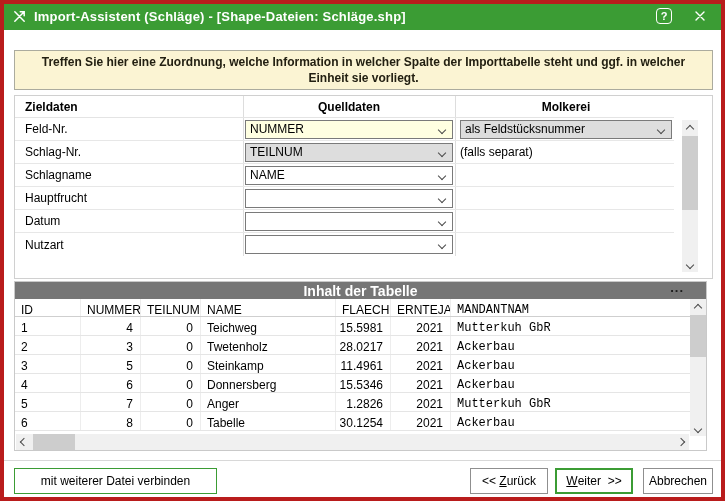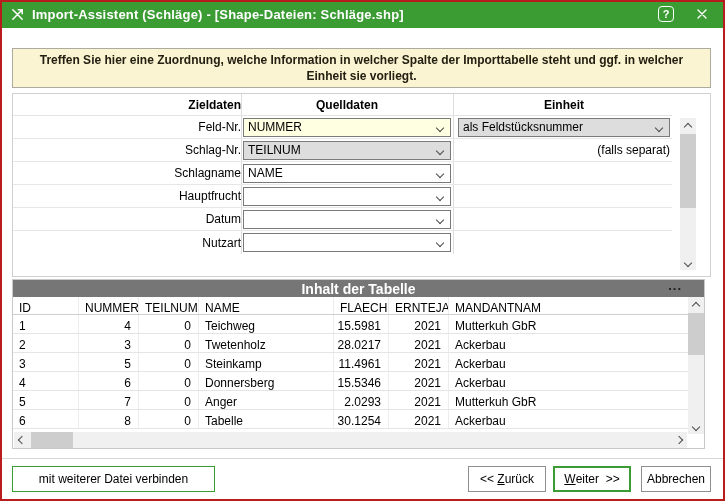--- a/index.html
+++ b/index.html
@@ -1,19 +1,19 @@
 <!DOCTYPE html>
 <html><head>
 <meta charset="utf-8">
 <style>
   * { margin:0; padding:0; box-sizing:border-box; }
   html,body { background:#888; font-family:"Liberation Sans", sans-serif; }
   .window{
     position:relative; width:725px; height:501px; background:#7f1d1d;
-    border:2px solid #b91c1c; overflow:hidden;
+    border:4px solid #b91c1c; overflow:hidden;
   }
   
   .titlebar{
     position:absolute; top:-2px; left:-2px; right:-2px; height:28px;
     background:#3B9C34; display:flex; align-items:center; padding:0 10px;
   }
   .app-icon{ display:flex; margin-right:7px; }
   .title{ color:#fff; font-weight:bold; font-size:13px; letter-spacing:.2px; }
   .tb-right{ margin-left:auto; display:flex; align-items:center; gap:21px; padding-right:6px; }
   .help-btn{ width:16px; height:16px; border:1px solid #fff; border-radius:4px;
@@ -28,21 +28,21 @@
     display:flex; align-items:center; justify-content:center; padding:0 14px; line-height:1.35;
   }
   
   .form-box{
     position:absolute; left:10px; top:65px; width:699px; height:184px;
     border:1px solid #D0D0D0; background:#fff;
   }
   .fhead,.frow{ display:flex; width:659px; }
   .fhead{ height:22px; align-items:center; border-bottom:1px solid #E4E4E4; }
   .frow{ height:23px; align-items:center; border-bottom:1px solid #E7E7E7; }
-  .fc{ height:100%; display:flex; align-items:center;justify-content:flex-end; }
+  .fc{ height:100%; display:flex; align-items:center; }
   .c1{ width:229px; padding-left:10px; border-right:1px solid #DDDDDD; }
   .c2{ width:212px; padding:0 2px 0 1px; border-right:1px solid #DDDDDD; }
   .c3{ width:218px; padding:0 2px 0 4px; }
   .fh{ font-size:12px; font-weight:bold; color:#000; }
   .center{ justify-content:center; }
   .lbl,.unit-text{ font-size:12px; color:#000; white-space:nowrap; }
   .sel{
     position:relative; height:19px; width:100%; background:#fff;
     border:1px solid #7A7A7A; display:flex; align-items:center;
     padding:0 20px 0 4px; font-size:12px; color:#000; cursor:default; overflow:hidden;
@@ -72,21 +72,21 @@
   }
   .tbar{ position:relative; height:17px; background:#767676; display:flex; align-items:center; justify-content:center; }
   .tbar-title{ color:#fff; font-size:14px; font-weight:bold; }
   .tbar-more{ position:absolute; right:22px; top:-2px; color:#1d1d1d; font-weight:bold; font-size:13px; letter-spacing:1px; cursor:default; }
   .thead,.trow{ display:flex; width:676px; }
   .thead{ height:18px; align-items:center; border-bottom:1px solid #CFCFCF; }
   .trow{ height:19px; align-items:center; border-bottom:1px solid #E5E5E5; }
   .tc{ height:100%; display:flex; align-items:center; padding:4px 7px 0 6px; font-size:12px; color:#000; border-right:1px solid #EDEDED; white-space:nowrap; overflow:hidden; }
   .tc.num{ justify-content:flex-end; }
   .col0{ width:66px; } .col1{ width:60px; } .col2{ width:60px; } .col3{ width:135px; }
-  .col4{ width:55px; } .col5{ width:60px; } .col6{ flex:1; border-right:none; }
+  .col4{ width:55px; } .col5{ width:60px; } .col6{ flex:1; border-right:none;font-family:Liberation Mono, monospace; }
   .table-vscroll{ right:0; top:17px; height:137px; }
   .table-vscroll .sb-thumb{ top:16px; height:42px; }
   .hscroll{ position:absolute; left:1px; right:17px; bottom:0; height:16px; background:#F0F0F0; }
   .hs-btn{ position:absolute; top:0; width:16px; height:16px; display:flex; align-items:center; justify-content:center; }
   .hs-btn.left{ left:0; } .hs-btn.right{ right:0; }
   .hs-thumb{ position:absolute; left:17px; top:0; width:42px; height:16px; background:#CDCDCD; }
   
   .footer{ position:absolute; left:0; right:0; top:430px; bottom:0; border-top:1px solid #D8D8D8; background:#fff; }
   .btn{
     position:absolute; top:7px; height:26px; background:#fff;
@@ -133,21 +133,21 @@
 
     <div class="form-box">
       <div class="fhead">
         <div class="fc c1">
             <span class="fh">Zieldaten</span>
           </div>
         <div class="fc c2 center">
             <span class="fh">Quelldaten</span>
           </div>
         <div class="fc c3 center">
-            <span class="fh">Einheit</span>
+            <span class="fh">Molkerei</span>
           </div>
       </div>
 
       <div class="frow">
         <div class="fc c1">
             <span class="lbl">Feld-Nr.</span>
           </div>
         <div class="fc c2">
             <div class="sel yellow">
               <span class="selv">NUMMER</span>
@@ -291,21 +291,21 @@
         <div class="tc col3">Donnersberg</div>
         <div class="tc col4 num">15.5346</div>
         <div class="tc col5 num">2021</div>
         <div class="tc col6">Ackerbau</div>
       </div>
       <div class="trow">
         <div class="tc col0">5</div>
         <div class="tc col1 num">7</div>
         <div class="tc col2 num">0</div>
         <div class="tc col3">Anger</div>
-        <div class="tc col4 num">2.0293</div>
+        <div class="tc col4 num">1.2826</div>
         <div class="tc col5 num">2021</div>
         <div class="tc col6">Mutterkuh GbR</div>
       </div>
       <div class="trow">
         <div class="tc col0">6</div>
         <div class="tc col1 num">8</div>
         <div class="tc col2 num">0</div>
         <div class="tc col3">Tabelle</div>
         <div class="tc col4 num">30.1254</div>
         <div class="tc col5 num">2021</div>

